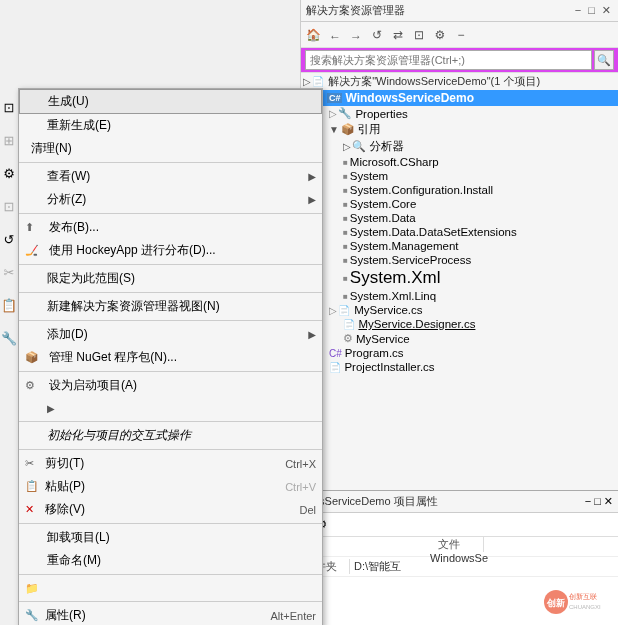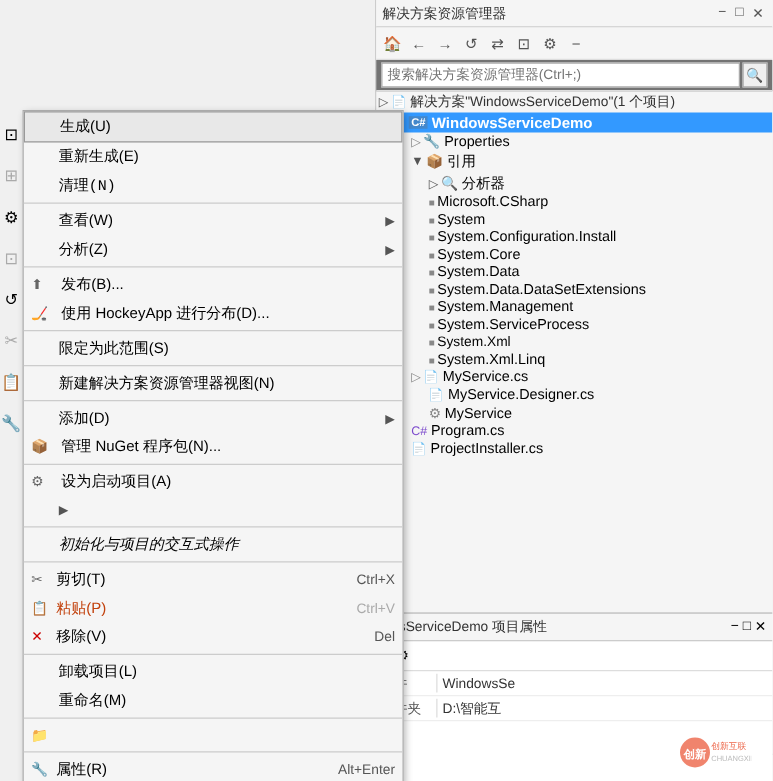--- a/index.html
+++ b/index.html
@@ -71,21 +71,21 @@
       justify-content: center;
       font-size: 12px;
       cursor: pointer;
       color: #555;
     }
 
     .search-row {
       padding: 2px 4px;
       display: flex;
       align-items: center;
-      background: #737373;
+      background: #d946ef;
       border-bottom: 1px solid #ddd;
     }
 
     .search-input {
       flex: 1;
       height: 20px;
       border: 1px solid #aaa;
       font-size: 11px;
       padding: 0 4px;
       color: #999;
@@ -274,35 +274,35 @@
     <div class="tree-item" style="padding:1px 2px;padding-left:42px;">
       <span style="color:#888;font-size:8px;margin-right:2px;">■</span>
       <span class="tree-label" style="font-size:11.5px;">System.Management</span>
     </div>
     <div class="tree-item" style="padding:1px 2px;padding-left:42px;">
       <span style="color:#888;font-size:8px;margin-right:2px;">■</span>
       <span class="tree-label" style="font-size:11.5px;">System.ServiceProcess</span>
     </div>
     <div class="tree-item" style="padding:1px 2px;padding-left:42px;">
       <span style="color:#888;font-size:8px;margin-right:2px;">■</span>
-      <span class="tree-label" style="font-size:11px;">System.Xml</span>
+      <span class="tree-label" style="font-size:17px;">System.Xml</span>
     </div>
     <div class="tree-item" style="padding:1px 2px;padding-left:42px;">
       <span style="color:#888;font-size:8px;margin-right:2px;">■</span>
       <span class="tree-label" style="font-size:11.5px;">System.Xml.Linq</span>
     </div>
 
     <div class="tree-item" style="padding:1px 2px;padding-left:28px;">
       <span style="color:#888;font-size:10px;margin-right:2px;">▷</span>
       <span style="color:#777;font-size:10px;margin-right:3px;">📄</span>
       <span class="tree-label" style="font-size:11.5px;">MyService.cs</span>
     </div>
     <div class="tree-item" style="padding:1px 2px;padding-left:42px;">
       <span style="color:#777;font-size:10px;margin-right:3px;">📄</span>
-      <span class="tree-label" style="font-size:11.5px;">MyService.Designer.cs</span>
+      <span class="tree-label" style="font-size:11.5px;text-decoration:underline;">MyService.Designer.cs</span>
     </div>
     <div class="tree-item" style="padding:1px 2px;padding-left:42px;">
       <span style="color:#888;font-size:11px;margin-right:3px;">⚙</span>
       <span class="tree-label" style="font-size:11.5px;">MyService</span>
     </div>
 
     <div class="tree-item" style="padding:1px 2px;padding-left:28px;">
       <span style="color:#7B48CC;font-size:10px;margin-right:3px;">C#</span>
       <span class="tree-label" style="font-size:11.5px;">Program.cs</span>
     </div>
@@ -327,21 +327,21 @@
       <span style="font-size:11px;cursor:pointer;">−</span>
       <span style="font-size:11px;cursor:pointer;">□</span>
       <span style="font-size:11px;cursor:pointer;">✕</span>
     </div>
   </div>
   <div style="border-bottom:1px solid #ddd;padding:2px 4px;display:flex;gap:4px;height:24px;align-items:center;">
     <span style="font-size:11px;cursor:pointer;">⊞</span>
     <span style="font-size:11px;cursor:pointer;">⚙</span>
   </div>
   <div style="padding:0;">
-    <div style="display:flex;align-items:center;height:20px;border-bottom:1px solid #eee;">
+    <div style="display:flex;align-items:center;height:20px;border-bottom:1px solid #eee;flex-direction:column;">
       <span style="width:50px;font-size:11px;color:#555;padding:0 4px;border-right:1px solid #ddd;display:block;">文件</span>
       <span style="font-size:11px;padding:0 4px;color:#333;">WindowsSe</span>
     </div>
     <div style="display:flex;align-items:center;height:20px;border-bottom:1px solid #eee;">
       <span style="width:50px;font-size:11px;color:#555;padding:0 4px;border-right:1px solid #ddd;display:block;">文件夹</span>
       <span style="font-size:11px;padding:0 4px;color:#333;">D:\智能互</span>
     </div>
   </div>
 
   <div style="position:absolute;bottom:5px;right:17px;opacity:0.8;">
@@ -355,21 +355,21 @@
 </div>
 
 <div class="context-menu" style="left:18px;top:88px;width:305px;">
 
   <div class="menu-item" style="background:#e8e8e8;border:1px solid #999;padding:3px 6px 3px 28px;min-height:22px;">
     <span class="menu-label">生成(U)</span>
   </div>
   <div class="menu-item" style="padding:3px 6px 3px 28px;">
     <span class="menu-label">重新生成(E)</span>
   </div>
-  <div class="menu-item" style="padding:3px 6px 3px 28px;font-family:Liberation Mono, monospace;">
+  <div class="menu-item" style="padding:3px 6px 3px 12px;">
     <span class="menu-label">清理(N)</span>
   </div>
   <div class="menu-separator"></div>
   <div class="menu-item" style="padding:3px 6px 3px 28px;display:flex;justify-content:space-between;">
     <span class="menu-label">查看(W)</span>
     <span class="menu-arrow">▶</span>
   </div>
   <div class="menu-item" style="padding:3px 6px 3px 28px;display:flex;justify-content:space-between;">
     <span class="menu-label">分析(Z)</span>
     <span class="menu-arrow">▶</span>
@@ -413,21 +413,21 @@
     <span class="menu-label">初始化与项目的交互式操作</span>
   </div>
   <div class="menu-separator"></div>
   <div class="menu-item" style="padding:3px 6px 3px 6px;display:flex;align-items:center;">
     <span style="width:20px;font-size:11px;color:#666;">✂</span>
     <span class="menu-label">剪切(T)</span>
     <span class="menu-shortcut">Ctrl+X</span>
   </div>
   <div class="menu-item" style="padding:3px 6px 3px 6px;display:flex;align-items:center;">
     <span style="width:20px;font-size:11px;color:#aaa;">📋</span>
-    <span class="menu-label" style="color:#c2410c;">粘贴(P)</span>
+    <span class="menu-label" style="color:#000000;">粘贴(P)</span>
     <span class="menu-shortcut" style="color:#aaa;">Ctrl+V</span>
   </div>
   <div class="menu-item" style="padding:3px 6px 3px 6px;display:flex;align-items:center;">
     <span style="width:20px;font-size:11px;color:#cc0000;">✕</span>
     <span class="menu-label">移除(V)</span>
     <span class="menu-shortcut">Del</span>
   </div>
   <div class="menu-separator"></div>
   <div class="menu-item" style="padding:3px 6px 3px 28px;">
     <span class="menu-label">卸载项目(L)</span>

